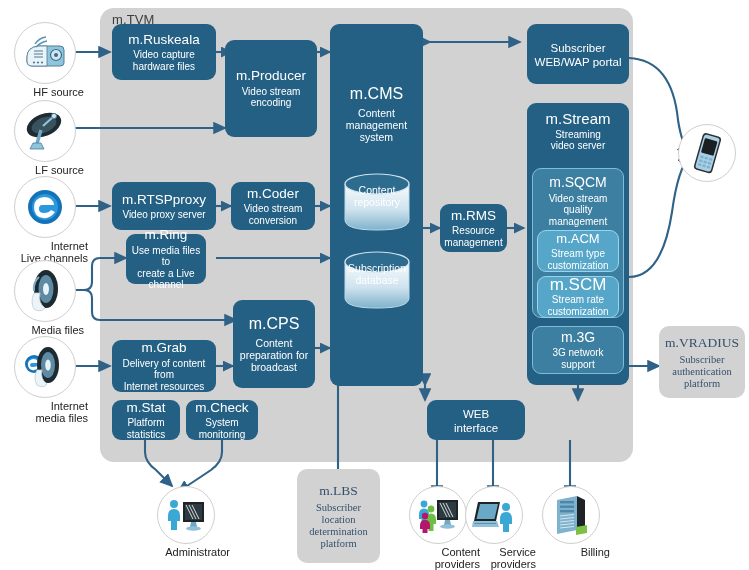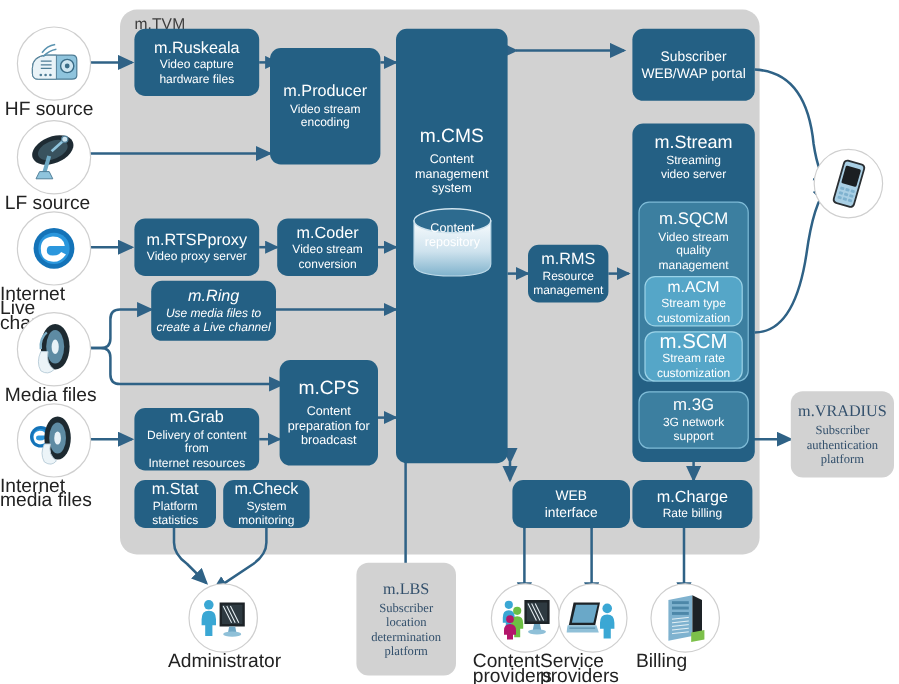--- a/index.html
+++ b/index.html
@@ -33,21 +33,21 @@
   .bx.big .s{font-size:10.5px;line-height:12px;margin-top:4px;}
 
   
   .cyl{position:absolute;}
   .cyl .lab{position:absolute;left:0;right:0;top:12px;text-align:center;
             color:#ffffff;font-size:10.5px;line-height:12px;}
 
   
   .ico{position:absolute;border-radius:50%;background:#ffffff;
        border:1px solid #cfcfcf;display:flex;align-items:center;justify-content:center;}
-  .icolabel{position:absolute;text-align:left;color:#222;font-size:16px;line-height:12px;}
+  .icolabel{position:absolute;text-align:right;color:#222;font-size:11px;line-height:12px;}
 
   
   #wires,#glyphs{position:absolute;left:0;top:0;width:749px;height:570px;
                  pointer-events:none;}
 </style>
 </head>
 <body>
 
 <div id="stage">
 
@@ -205,21 +205,21 @@
     <div class="t">m.RTSPproxy</div>
     <div class="s" style="white-space:pre-line;">Video proxy server</div>
   </div>
 
   <div class="bx lvl0" style="left:231px;top:182px;width:84px;height:48px;">
     <div class="t">m.Coder</div>
     <div class="s" style="white-space:pre-line;">Video stream
 conversion</div>
   </div>
 
-  <div class="bx lvl0" style="left:126px;top:234px;width:104px;height:50px;font-style:italic;">
+  <div class="bx lvl0" style="left:126px;top:234px;width:80px;height:50px;">
     <div class="t">m.Ring</div>
     <div class="s" style="white-space:pre-line;">Use media files to
 create a Live channel</div>
   </div>
 
   <div class="bx lvl0" style="left:112px;top:340px;width:104px;height:52px;">
     <div class="t">m.Grab</div>
     <div class="s" style="white-space:pre-line;">Delivery of content from
 Internet resources</div>
   </div>
@@ -237,21 +237,21 @@
 statistics</div>
   </div>
 
   <div class="bx lvl0" style="left:186px;top:400px;width:72px;height:40px;">
     <div class="t">m.Check</div>
     <div class="s" style="white-space:pre-line;">System
 monitoring</div>
   </div>
 
   <div class="bx lvl0" style="left:330px;top:24px;width:93px;height:362px;justify-content:flex-start;padding-top:62px;">
-    <div class="t" style="font-size:16px;margin-top:20px;">m.CMS</div>
+    <div class="t" style="font-size:16px;">m.CMS</div>
     <div class="s" style="white-space:pre-line;font-size:10.5px;line-height:12px;margin-top:5px;">Content
 management
 system</div>
   </div>
 
   <div class="cyl" style="left:343px;top:172px;width:68px;height:60px;">
     <svg width="68" height="60" viewBox="0 0 68 60">
       <defs>
         <linearGradient id="cg1" x1="0" y1="0" x2="0" y2="1">
           <stop offset="0%" stop-color="#f7fbfd"></stop>
@@ -259,20 +259,35 @@
           <stop offset="100%" stop-color="#7fb2cc"></stop>
         </linearGradient>
       </defs>
       <path d="M2,12 L2,48 Q2,58 34,58 Q66,58 66,48 L66,12 Z" fill="url(#cg1)" stroke="#bcd9e8" stroke-width="1"></path>
       <ellipse cx="34" cy="12" rx="32" ry="10" fill="#2d6b8f" stroke="#cfe3ee" stroke-width="1.2"></ellipse>
     </svg>
     <div class="lab" style="white-space:pre-line;">Content
 repository</div>
   </div>
 
+  <div class="cyl" style="left:343px;top:250px;width:68px;height:60px;">
+    <svg width="68" height="60" viewBox="0 0 68 60">
+      <defs>
+        <linearGradient id="cg2" x1="0" y1="0" x2="0" y2="1">
+          <stop offset="0%" stop-color="#f7fbfd"></stop>
+            <stop offset="55%" stop-color="#cfe3ee"></stop>
+          <stop offset="100%" stop-color="#7fb2cc"></stop>
+        </linearGradient>
+      </defs>
+      <path d="M2,12 L2,48 Q2,58 34,58 Q66,58 66,48 L66,12 Z" fill="url(#cg2)" stroke="#bcd9e8" stroke-width="1"></path>
+      <ellipse cx="34" cy="12" rx="32" ry="10" fill="#2d6b8f" stroke="#cfe3ee" stroke-width="1.2"></ellipse>
+    </svg>
+    <div class="lab" style="white-space:pre-line;">Subscription
+database</div>
+  </div>
 
   <div class="bx lvl0" style="left:440px;top:204px;width:67px;height:48px;">
     <div class="t">m.RMS</div>
     <div class="s" style="white-space:pre-line;">Resource
 management</div>
   </div>
 
   <div class="bx lvl0" style="left:527px;top:24px;width:102px;height:60px;">
     <div class="s" style="white-space:pre-line;font-size:11.5px;line-height:14px;">Subscriber
 WEB/WAP portal</div>
@@ -302,24 +317,20 @@
     <div class="s" style="white-space:pre-line;">Stream rate
 customization</div>
   </div>
 
   <div class="bx lvl1" style="left:532px;top:326px;width:92px;height:48px;">
     <div class="t" style="font-size:14px;">m.3G</div>
     <div class="s" style="white-space:pre-line;">3G network
 support</div>
   </div>
 
-  <div class="bx lvl0" style="left:527px;top:400px;width:100px;height:40px;">
-    <div class="t">m.Charge</div>
-    <div class="s">Rate billing</div>
-  </div>
 
   <div class="bx lvl0" style="left:412px;top:400px;width:98px;height:40px;margin-left:15px;">
     <div class="s" style="white-space:pre-line;font-size:11.5px;line-height:14px;">WEB
 interface</div>
   </div>
 
   <div class="gbox" style="left:659px;top:326px;width:86px;height:72px;">
     <div class="t">m.VRADIUS</div>
     <div class="s" style="white-space:pre-line;">Subscriber
 authentication

